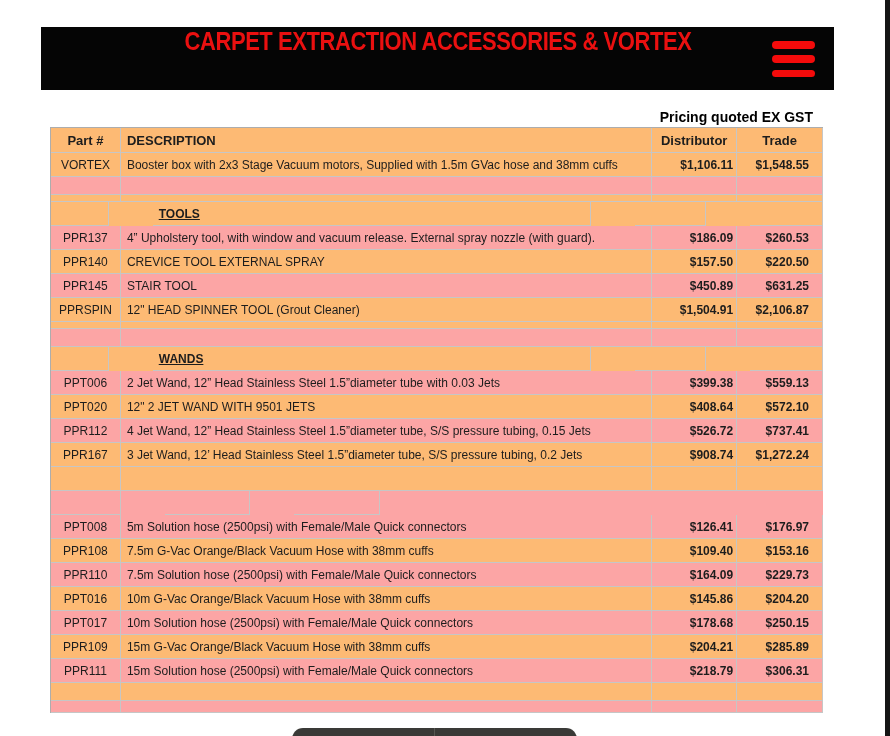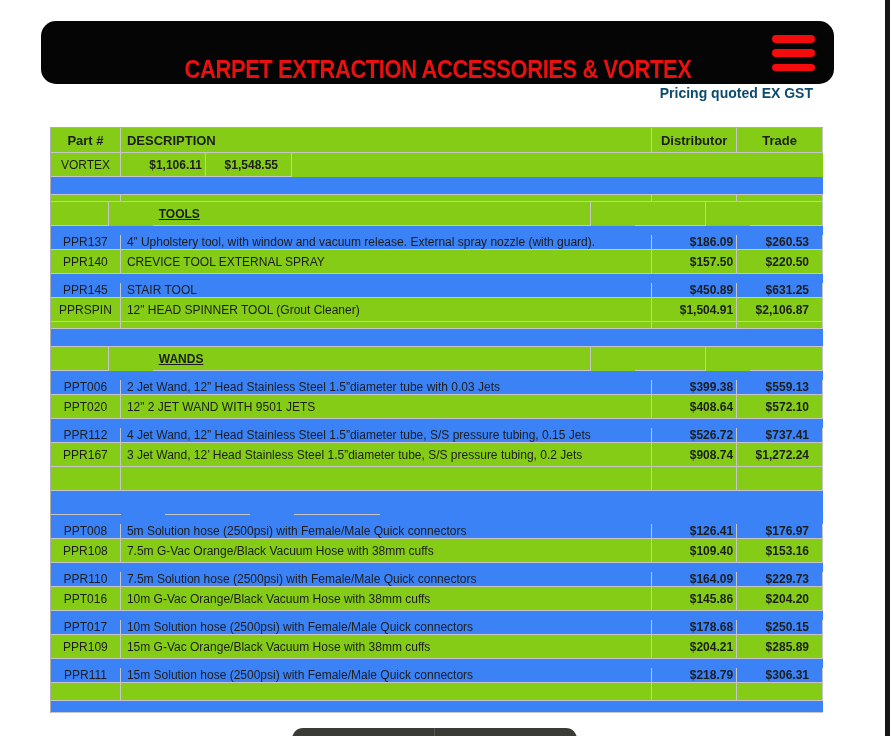--- a/index.html
+++ b/index.html
@@ -8,39 +8,39 @@
     font-family:"Liberation Sans", sans-serif;
     background:#ffffff;
     position:relative;
     overflow:hidden;
     color:#1d1d1d;
   }
   .page { position:absolute; inset:0; background:#fff; }
 
   
   .header-bar {
-    position:absolute; left:41px; top:21px; width:793px; height:63px;
+    position:absolute; left:41px; top:27px; width:793px; height:63px;
     background:#050505;
-    display:flex; align-items:flex-end; justify-content:center;border-radius:15px;
+    display:flex; align-items:flex-start; justify-content:center;
   }
   .header-title {
     font-size:25px; font-weight:bold; letter-spacing:-0.5px;
     transform:scaleX(0.88); transform-origin:center;
     white-space:nowrap;
   }
   .hamburger {
     position:absolute; right:19px; top:14px; width:43px; height:36px;
     display:flex; flex-direction:column; justify-content:space-between;
     cursor:pointer;
   }
   .hamburger .bar { height:7.5px; border-radius:4px; width:100%; }
 
   .pricing-note {
-    position:absolute; top:85px; right:77px;
-    font-size:14px; font-weight:bold; color:#0c4a6e;
+    position:absolute; top:109px; right:77px;
+    font-size:14px; font-weight:bold; color:#000000;
   }
 
   
   .price-table {
     position:absolute; left:50px; top:127px; width:773px;
     border-top:1px solid #adadad; border-left:1px solid #adadad;
     font-size:12px;
   }
   .t-row { display:flex; width:100%; }
   .t-row > div {
@@ -56,22 +56,22 @@
   .k-header .cell-part, .k-header .cell-dist, .k-header .cell-trade { justify-content:center; padding-right:0; }
   .k-item { height:24px; }
   .k-item .cell-dist, .k-item .cell-trade { font-weight:bold; }
   .k-section { height:24px;gap:44px; }
   .k-section .cell-desc { font-weight:bold; text-decoration:underline; }
   .k-spacer { height:18px; }
   .k-spacer-thin { height:7px; }
   .k-spacer-full { height:24px; }
   .k-partial { height:12px; }
 
-  .bg-white { background:#84cc16; }
-  .bg-cream { background:#3b82f6;align-items:flex-end; }
+  .bg-white { background:#fdba74; }
+  .bg-cream { background:#fca5a5; }
 
   
   .right-edge-bar {
     position:absolute; right:0; top:0; width:5px; height:736px; background:#151515;
   }
   .floating-toolbar {
     position:absolute; left:292px; top:728px; width:285px; height:22px;
     background:#3a3a37; border-radius:11px 11px 0 0;
     display:flex; z-index:5; cursor:pointer;
   }
@@ -96,20 +96,21 @@
 
   <div class="price-table">
       <div class="t-row k-header bg-white">
         <div class="cell-part">Part #</div>
         <div class="cell-desc">DESCRIPTION</div>
         <div class="cell-dist">Distributor</div>
         <div class="cell-trade">Trade</div>
       </div>
       <div class="t-row k-item bg-white">
         <div class="cell-part">VORTEX</div>
+        <div class="cell-desc">Booster box with 2x3 Stage Vacuum motors, Supplied with 1.5m GVac hose and 38mm cuffs</div>
         <div class="cell-dist">$1,106.11</div>
         <div class="cell-trade">$1,548.55</div>
       </div>
       <div class="t-row k-spacer bg-cream">
         <div class="cell-part"></div>
         <div class="cell-desc"></div>
         <div class="cell-dist"></div>
         <div class="cell-trade"></div>
       </div>
       <div class="t-row k-spacer-thin bg-white">

